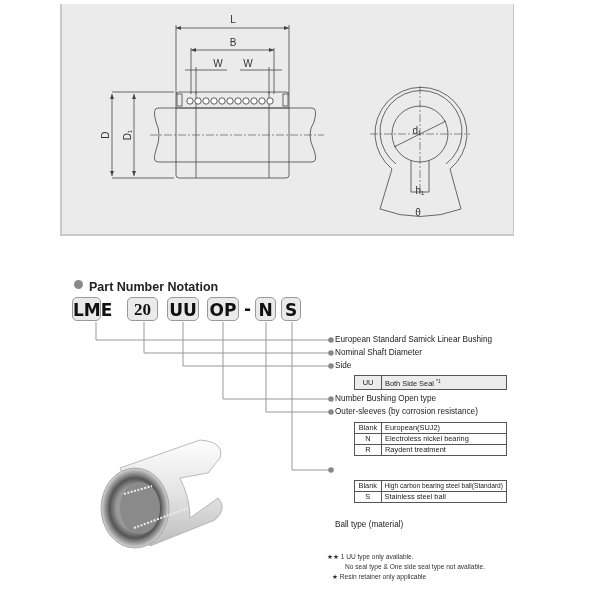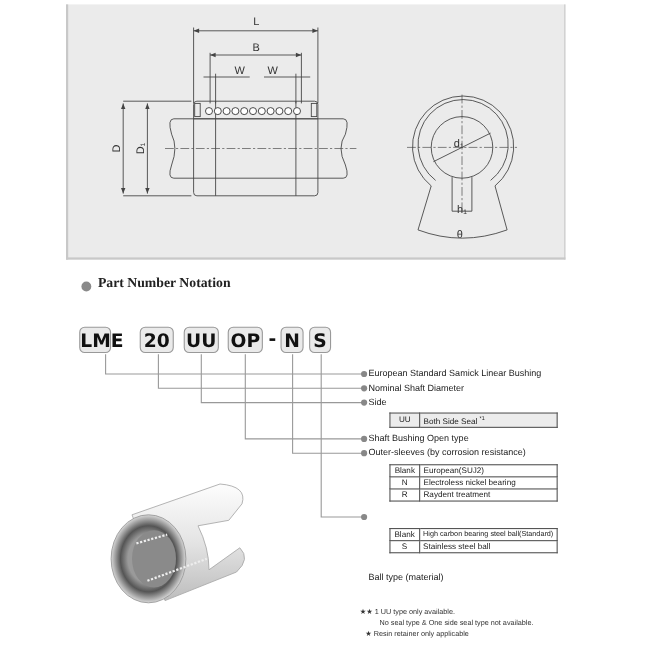--- a/index.html
+++ b/index.html
@@ -1,19 +1,19 @@
 <!DOCTYPE html>
 <html><head>
 <meta charset="utf-8">
 <style>
   html,body{margin:0;padding:0;background:#fff;}
   body{width:600px;height:600px;position:relative;overflow:hidden;font-family:"Liberation Sans",sans-serif;color:#222;}
   .panel{position:absolute;left:60px;top:4px;width:454px;height:232px;background:#ebebeb;border-left:2px solid #c8c8c8;border-right:1px solid #c8c8c8;border-bottom:2px solid #c8c8c8;box-sizing:border-box;}
   .panel svg{position:absolute;left:0;top:0;}
-  .section-title{position:absolute;left:74px;top:250px;font-size:12.5px;font-weight:bold;color:#222;display:flex;align-items:flex-end;gap:6px;font-family:Liberation Serif, serif;}
+  .section-title{position:absolute;left:74px;top:280px;font-size:12.5px;font-weight:bold;color:#222;display:flex;align-items:flex-start;gap:6px;}
   .dot{width:9px;height:9px;border-radius:50%;background:#8a8a8a;display:inline-block;}
   .code-row{position:absolute;left:72px;top:297px;height:26px;}
   .code-box{position:absolute;top:0;height:24px;border:1.5px solid #999;border-radius:5px;background:#eaeaea;font-weight:bold;font-size:17px;line-height:24px;text-align:center;color:#111;box-sizing:border-box;font-family:"DejaVu Sans",sans-serif;}
   .code-dash{position:absolute;top:0;font-weight:bold;font-size:17px;line-height:24px;color:#111;font-family:"DejaVu Sans",sans-serif;}
   .leaders{position:absolute;left:0;top:0;}
   .label{position:absolute;left:335px;font-size:8.2px;color:#222;white-space:nowrap;line-height:10px;}
   table.opt{position:absolute;border-collapse:collapse;font-size:7.4px;color:#222;}
   table.opt td{border:1px solid #555;padding:0 3px;height:10px;line-height:10px;white-space:nowrap;}
   table.opt td.k{text-align:center;}
   table.opt tr.shade td{background:#ececec;}
@@ -113,21 +113,21 @@
   </svg>
 </div>
 
 <div class="section-title">
   <span class="dot"></span>
   <span>Part Number Notation</span>
 </div>
 
 <div class="code-row">
   <div class="code-box" style="left:0;width:29px;">LME</div>
-  <div class="code-box" style="left:55px;width:31px;">20</div>
+  <div class="code-box" style="left:55px;width:31px;font-family:Liberation Serif, serif;">20</div>
   <div class="code-box" style="left:95px;width:32px;">UU</div>
   <div class="code-box" style="left:135px;width:32px;">OP</div>
   <div class="code-dash" style="left:172px;">-</div>
   <div class="code-box" style="left:183px;width:21px;">N</div>
   <div class="code-box" style="left:209px;width:20px;">S</div>
 </div>
 
 <svg class="leaders" width="600" height="600">
   <g stroke="#999" stroke-width="1" fill="none">
     <polyline points="96,322 96,340 330,340"></polyline>
@@ -153,21 +153,21 @@
 
 <table class="opt" style="left:354px;top:375px;width:153px;">
   <tbody>
       <tr class="shade">
     <td class="k" style="width:20px;">UU</td>
     <td><span>Both Side Seal</span> <sup style="font-size:5px;">*1</sup></td>
   </tr>
 </tbody>
   </table>
 
-<div class="label" style="top:394px;">Shaft Bushing Open type</div>
+<div class="label" style="top:394px;">Number Bushing Open type</div>
 <div class="label" style="top:407px;">Outer-sleeves (by corrosion resistance)</div>
 
 <table class="opt" style="left:354px;top:422px;width:153px;">
   <tbody>
       <tr>
         <td class="k" style="width:20px;">Blank</td>
         <td>European(SUJ2)</td>
       </tr>
   <tr>
         <td class="k">N</td>

